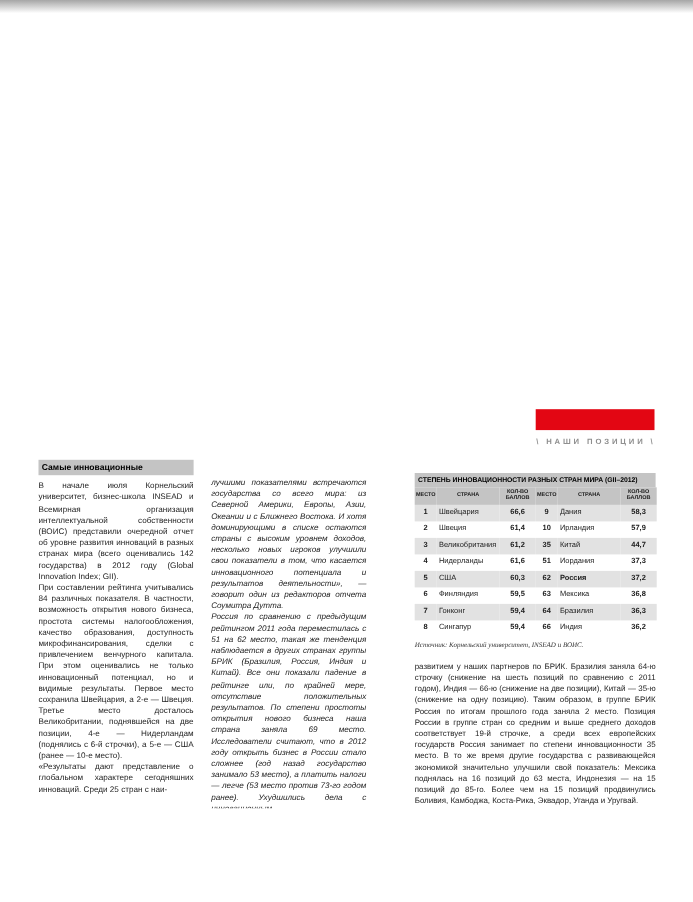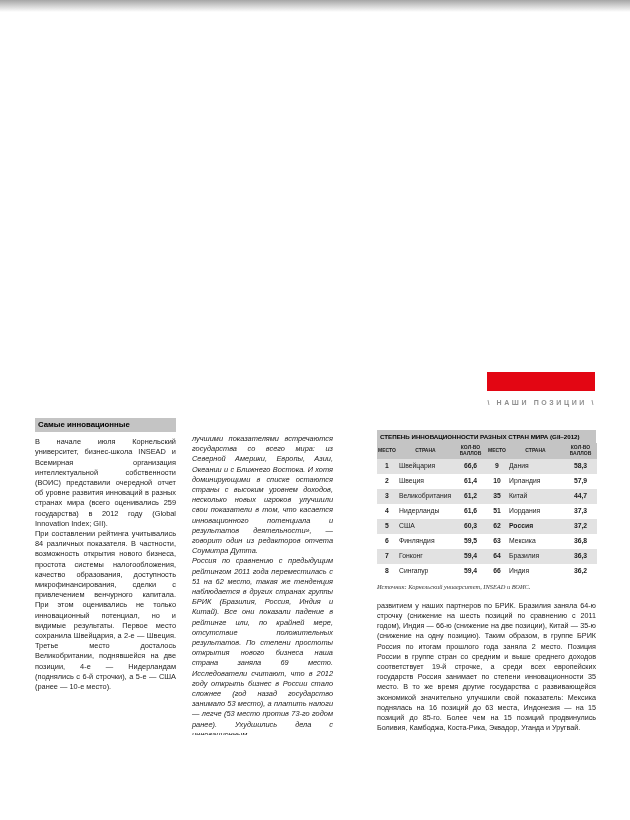--- a/index.html
+++ b/index.html
@@ -54,22 +54,23 @@
 <body>
 
 <div class="page">
 
   <div class="scan-top"></div>
   <div class="red-bar"></div>
   <div class="section-label">\ НАШИ ПОЗИЦИИ \</div>
 
   <div class="col col1">
     <div class="heading-bar">Самые инновационные</div>
-    <p>В начале июля Корнельский университет, бизнес-школа INSEAD и Всемирная организация интеллектуальной собственности (ВОИС) представили очередной отчет об уровне развития инноваций в разных странах мира (всего оценивались 259 государства) в 2012 году (Global Innovation Index; GII).</p>
+    <p>В начале июля Корнельский университет, бизнес-школа INSEAD и Всемирная организация интеллектуальной собственности (ВОИС) представили очередной отчет об уровне развития инноваций в разных странах мира (всего оценивались 142 государства) в 2012 году (Global Innovation Index; GII).</p>
     <p>При составлении рейтинга учитывались 84 различных показателя. В частности, возможность открытия нового бизнеса, простота системы налогообложения, качество образования, доступность микрофинансирования, сделки с привлечением венчурного капитала. При этом оценивались не только инновационный потенциал, но и видимые результаты. Первое место сохранила Швейцария, а 2-е — Швеция. Третье место досталось Великобритании, поднявшейся на две позиции, 4-е — Нидерландам (поднялись с 6-й строчки), а 5-е — США (ранее — 10-е место).</p>
+    <p>«Результаты дают представление о глобальном характере сегодняшних инноваций. Среди 25 стран с наи-</p>
   </div>
 
   <div class="col col2">
     <p>лучшими показателями встречаются государства со всего мира: из Северной Америки, Европы, Азии, Океании и с Ближнего Востока. И хотя доминирующими в списке остаются страны с высоким уровнем доходов, несколько новых игроков улучшили свои показатели в том, что касается инновационного потенциала и результатов деятельности», — говорит один из редакторов отчета Соумитра Дутта.</p>
     <p>Россия по сравнению с предыдущим рейтингом 2011 года переместилась с 51 на 62 место, такая же тенденция наблюдается в других странах группы БРИК (Бразилия, Россия, Индия и Китай). Все они показали падение в рейтинге или, по крайней мере, отсутствие положительных результатов. По степени простоты открытия нового бизнеса наша страна заняла 69 место. Исследователи считают, что в 2012 году открыть бизнес в России стало сложнее (год назад государство занимало 53 место), а платить налоги — легче (53 место против 73-го годом ранее). Ухудшились дела с инновационным</p>
   </div>
 
   <div class="col col3">
     <div class="table-title">СТЕПЕНЬ ИННОВАЦИОННОСТИ РАЗНЫХ СТРАН МИРА (GII–2012)</div>
     <table class="gii">

